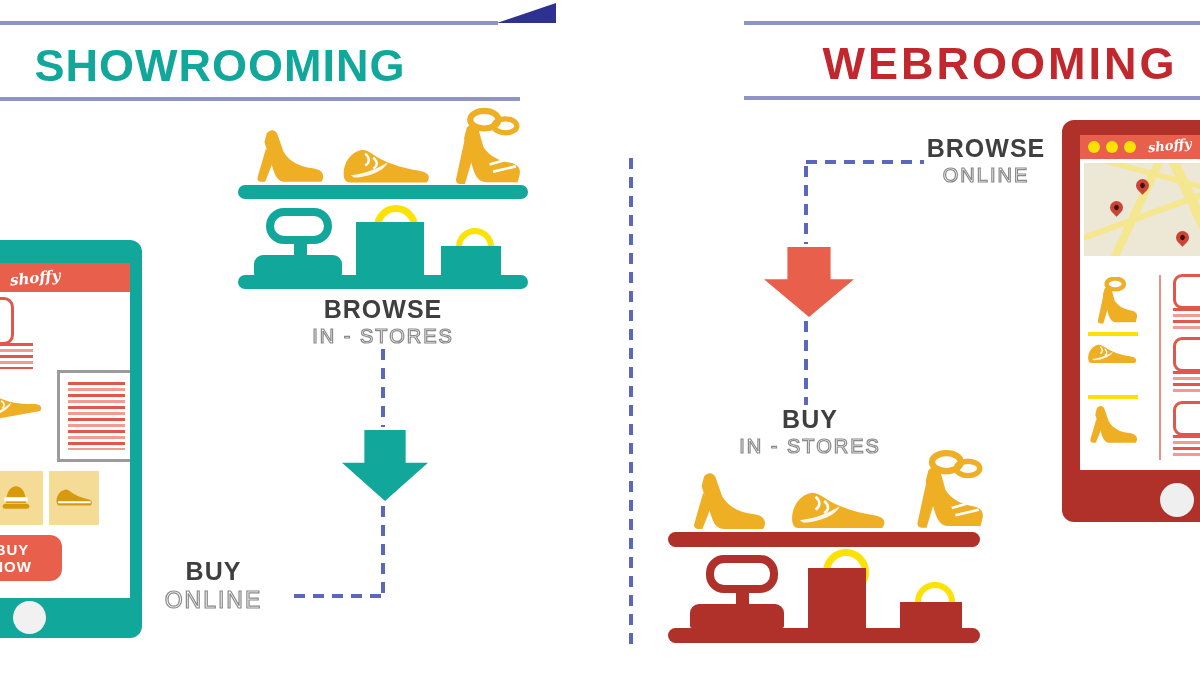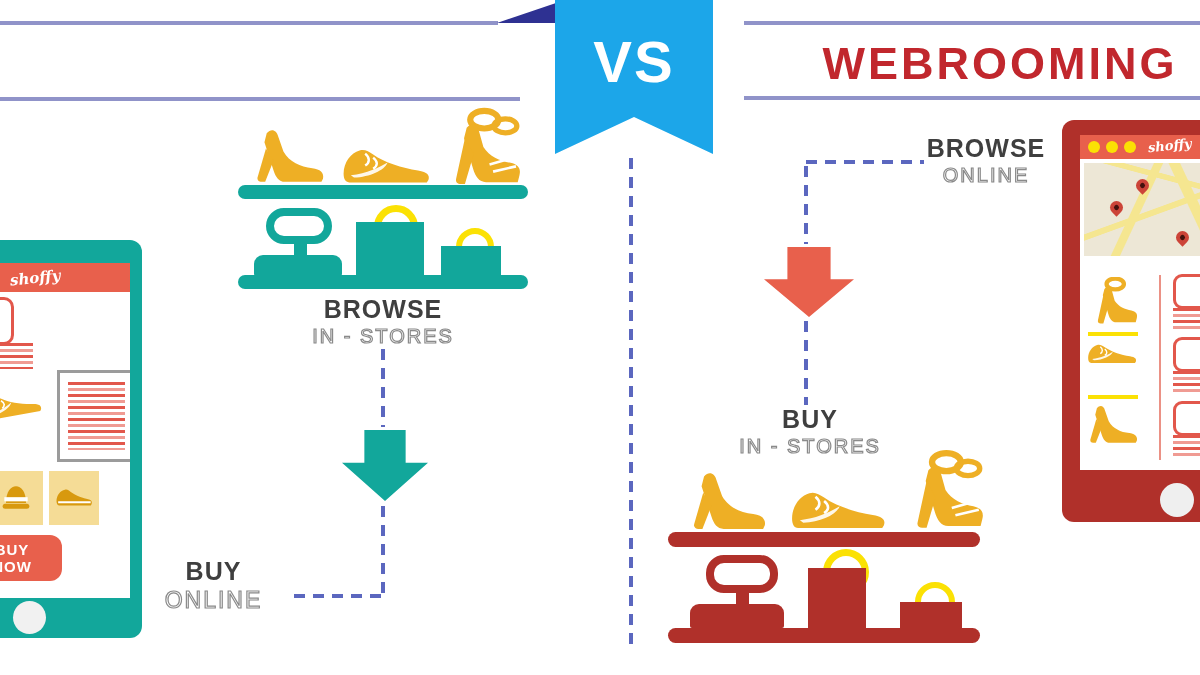--- a/index.html
+++ b/index.html
@@ -88,26 +88,24 @@
 </head>
 <body>
 
 <div class="stage">
 
   <div class="rule" style="left:0;top:21px;width:498px;"></div>
   <div class="rule" style="left:0;top:97px;width:520px;"></div>
   <div class="rule" style="left:744px;top:21px;width:456px;"></div>
   <div class="rule" style="left:744px;top:96px;width:456px;"></div>
 
+  <div class="title title-left">SHOWROOMING</div>
   <div class="title title-right">WEBROOMING</div>
 
   <div class="fold"></div>
-  <div class="ribbon">
-    <span>VS</span>
-  </div>
 
   <div class="vdash center-dash"></div>
 
   <div class="shelf-unit" style="left:238px;top:112px;width:290px;height:180px;color:var(--teal,#12a79b);">
     <div class="shoe" style="left:12px;top:14px;width:76px;height:60px;">
       <svg viewBox="0 0 100 72">
           <path fill="currentColor" d="M22 6 C28 -1 35 2 37 10 L44 30 C52 44 66 50 82 52 C92 53 98 58 96 66 L94 70 L46 70 C38 70 34 64 31 55 L19 18 Z"></path>
           <path fill="currentColor" d="M21 26 L10 64 C9 68 12 70 15 70 L20 70 L31 42 Z"></path>
         </svg>
     </div>

